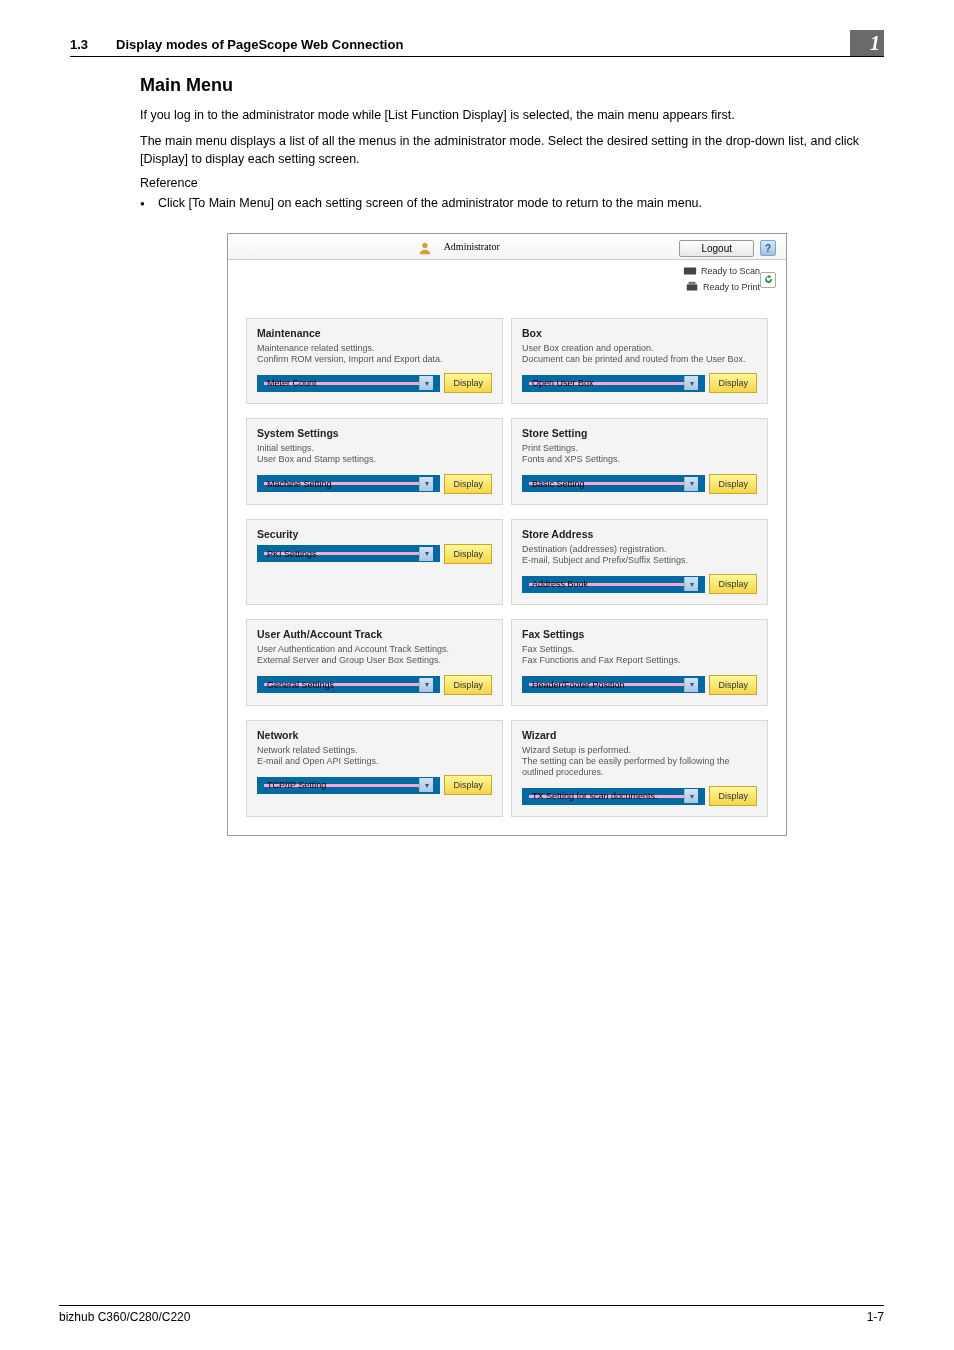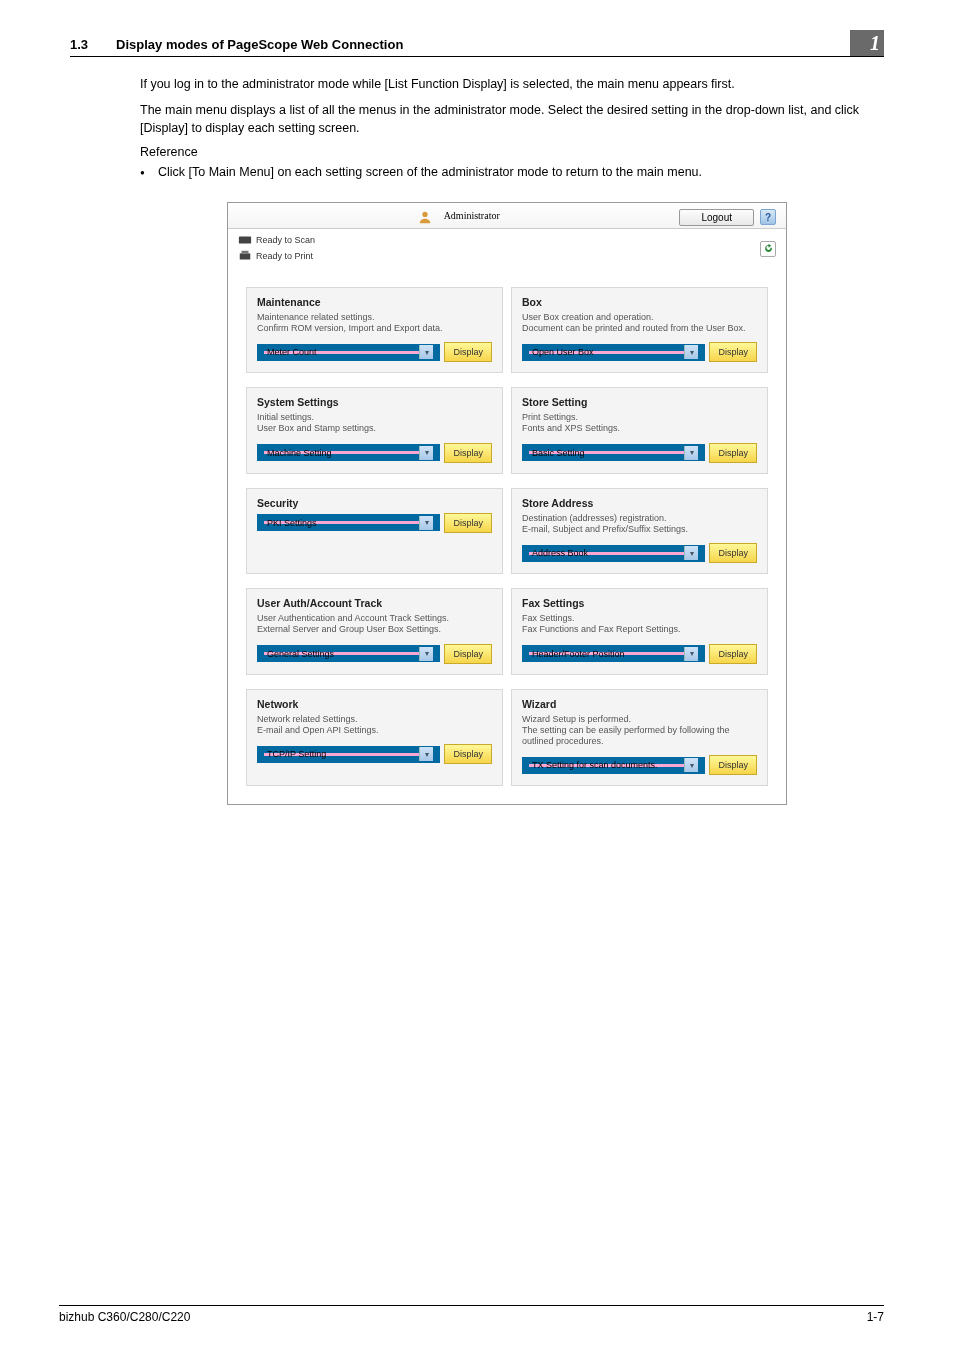--- a/index.html
+++ b/index.html
@@ -19,21 +19,21 @@
   ul.bul li::before { content: "●"; position: absolute; left: 0; font-size: 8px; top: 4px; }
 
   
   .shot { width: 560px; margin: 20px auto 0 auto; border: 1px solid #999; background: #fff; font-size: 10px; }
   .shot-top { display: flex; align-items: center; padding: 6px 10px 2px 10px; border-bottom: 1px solid #ccc; background: linear-gradient(#fff,#f4f4f4); }
   .admin-row { flex: 1; text-align: center; display: flex; align-items: flex-start; justify-content: center; gap: 12px; font-family: Liberation Serif, serif; }
   .btn { background: linear-gradient(#fdfdfd,#e8e8e8); border: 1px solid #999; padding: 2px 21px; font-size: 10px; border-radius: 2px; cursor: pointer; }
   .help { width: 16px; height: 16px; background: linear-gradient(#d9e8f7,#9fc3e6); border: 1px solid #7aa6d0; color: #2a5a9a; font-weight: bold; display: flex; align-items: center; justify-content: center; border-radius: 2px; margin-left: 6px; }
   .status-row { display: flex; align-items: center; padding: 4px 10px 8px 10px; }
   .status-col { flex: 1; text-align: center; }
-  .status-line { display: flex; align-items: center; justify-content: flex-start; gap: 4px; font-size: 9px; color: #333; margin-bottom: 2px; }
+  .status-line { display: flex; align-items: center; justify-content: flex-end; gap: 4px; font-size: 9px; color: #333; margin-bottom: 2px; }
   .refresh { width: 16px; height: 16px; border: 1px solid #aaa; border-radius: 2px; display: flex; align-items: center; justify-content: center; color: #3a6; font-weight: bold; }
 
   .cards { display: grid; grid-template-columns: 1fr 1fr; gap: 14px 8px; padding: 14px 18px 18px 18px; }
   .card { background: #f4f4f4; border: 1px solid #d8d8d8; padding: 8px 10px 10px 10px; }
   .card h4 { font-size: 10.5px; font-weight: bold; color: #222; margin-bottom: 4px; }
   .card .desc { font-size: 9px; color: #555; line-height: 1.25; margin-bottom: 8px; min-height: 22px; }
   .card .ctrl { display: flex; gap: 4px; align-items: center; }
   .sel { flex: 1; background: #f9a8d4; border: 7px solid #0369a1; font-size: 9px; padding: 1px 3px; display: flex; align-items: center; justify-content: space-between; height: 17px; }
   .sel .arrow { width: 14px; height: 14px; background: linear-gradient(#cfe3f7,#a7c8e8); border-left: 1px solid #9bb; display: flex; align-items: center; justify-content: center; color: #456; font-size: 8px; margin-right: -3px; }
   .disp { background: linear-gradient(#fff89a,#f6d54a); border: 1px solid #c9a92a; font-size: 9px; padding: 1px 8px; height: 20px; cursor: pointer; color: #333; }
@@ -49,20 +49,21 @@
 <div class="page">
   <div class="hdr">
     <span class="hdr-num">1.3</span>
     <span class="hdr-title">Display modes of PageScope Web Connection</span>
     <div class="hdr-badge">
       <span>1</span>
     </div>
   </div>
 
   <div class="content">
+    <h2 class="main">Main Menu</h2>
     <p class="body">If you log in to the administrator mode while  [List Function Display] is selected, the main menu appears first.</p>
     <p class="body">The main menu displays a list of all the menus in the administrator mode. Select the desired setting in the drop-down list, and click [Display] to display each setting screen.</p>
     <p class="ref">Reference</p>
     <ul class="bul">
       <li>Click [To Main Menu] on each setting screen of the administrator mode to return to the main menu.</li>
     </ul>
 
     <div class="shot">
       <div class="shot-top">
         <div class="admin-row">

